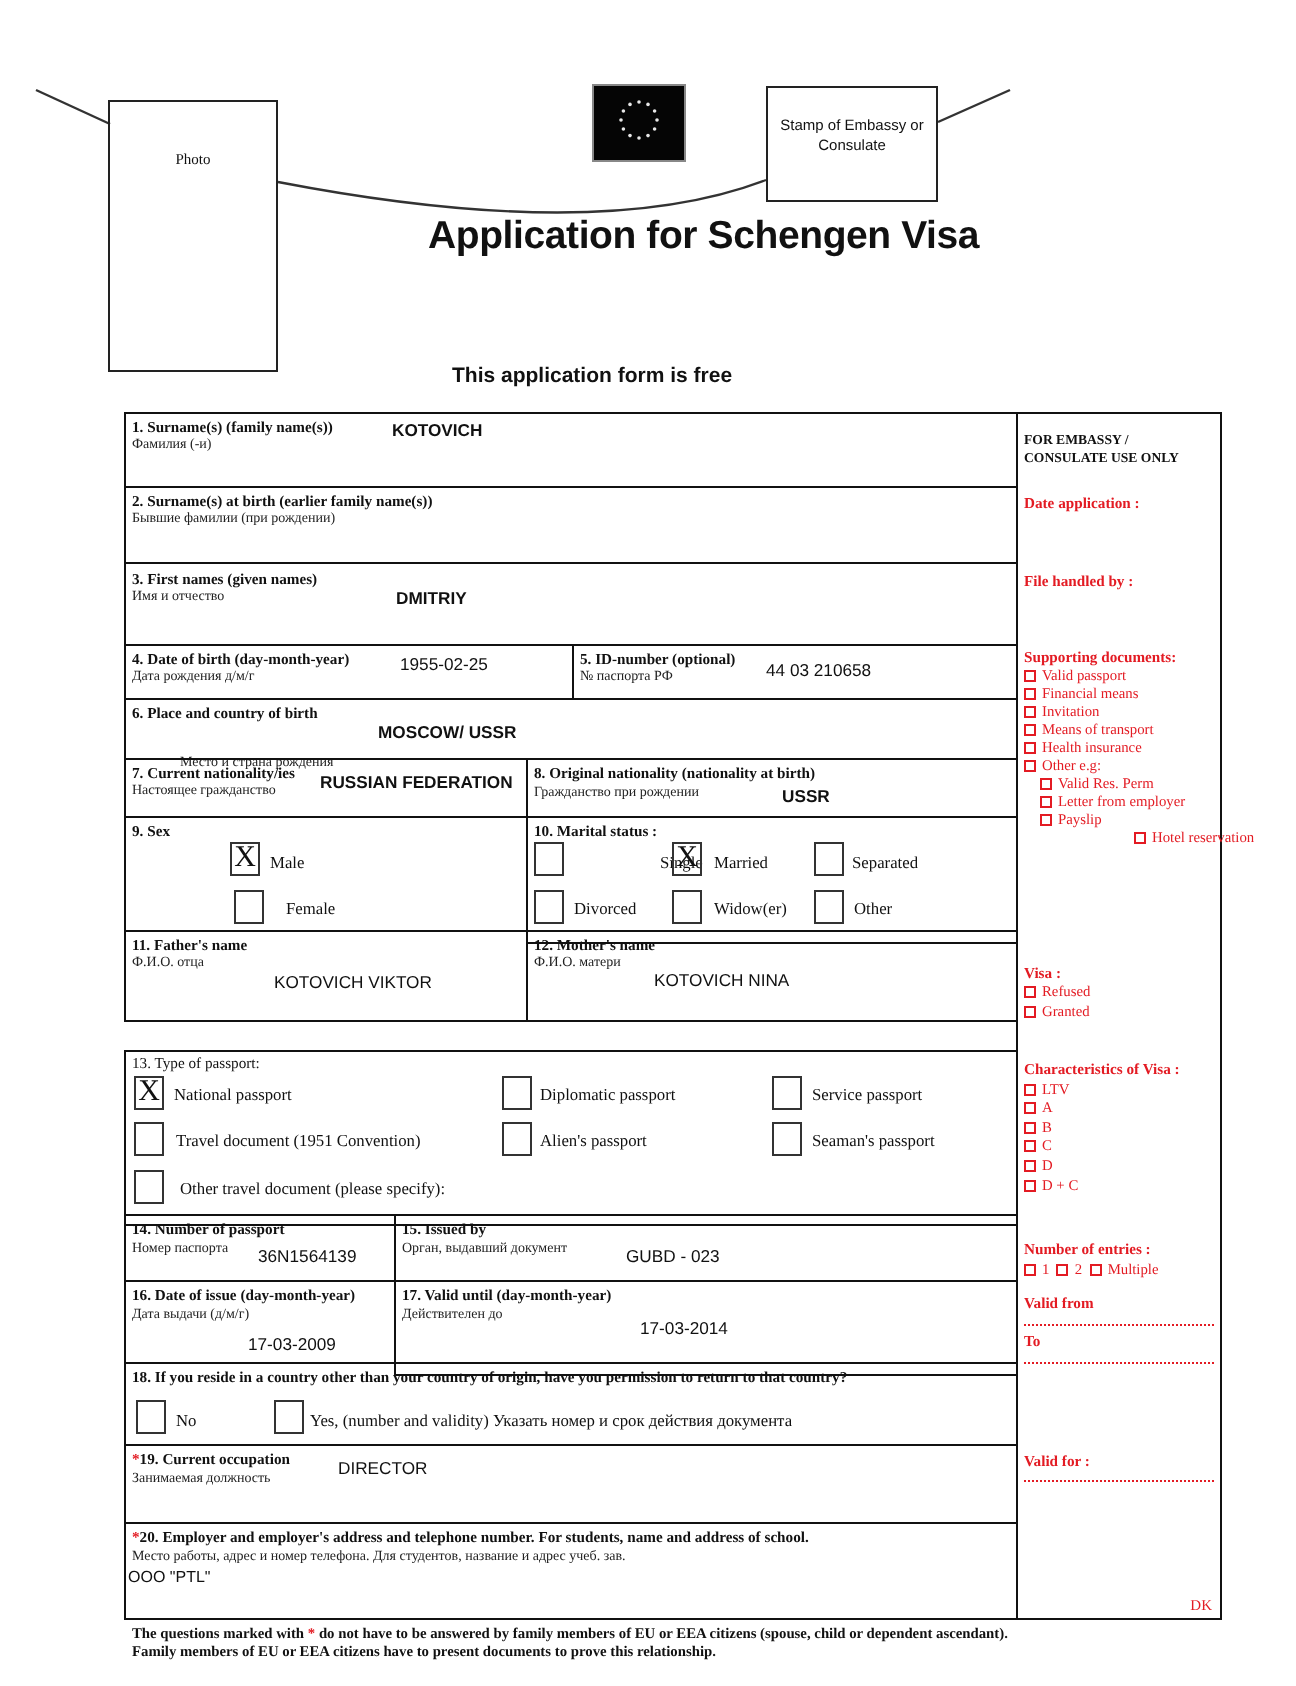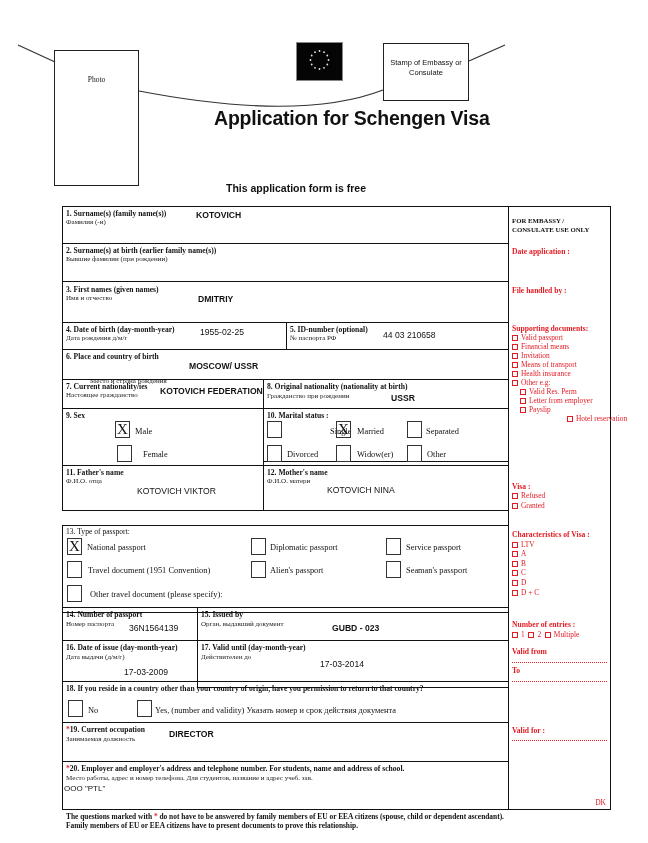--- a/index.html
+++ b/index.html
@@ -87,36 +87,36 @@
 
 <div class="cell" style="left:62px;top:349px;width:447px;height:31px;">
   <div class="abs lbl" style="left:3px;top:2px;">6. Place and country of birth</div>
   <div class="abs sub" style="left:3px;top:27px;margin-left:24px;">Место и страна рождения</div>
   <div class="val" style="left:126px;top:11px;">MOSCOW/ USSR</div>
 </div>
 
 <div class="cell" style="left:62px;top:379px;width:202px;height:30px;">
   <div class="abs lbl" style="left:3px;top:2px;">7. Current nationality/ies</div>
   <div class="abs sub" style="left:3px;top:11px;">Настоящее гражданство</div>
-  <div class="val" style="left:97px;top:6px;">KOTOVICH FEDERATION</div>
+  <div class="val" style="left:97px;top:6px;">RUSSIAN FEDERATION</div>
 </div>
 <div class="cell" style="left:263px;top:379px;width:246px;height:30px;">
   <div class="abs lbl" style="left:3px;top:2px;">8. Original nationality (nationality at birth)</div>
   <div class="abs sub" style="left:3px;top:12px;">Гражданство при рождении</div>
   <div class="val" style="left:127px;top:13px;">USSR</div>
 </div>
 
 <div class="cell" style="left:62px;top:408px;width:202px;height:58px;">
   <div class="abs lbl" style="left:3px;top:2px;">9. Sex</div>
   <div class="box" style="left:52px;top:12px;">X</div>
   <div class="opt" style="left:72px;top:18px;">Male</div>
   <div class="box" style="left:54px;top:36px;"></div>
   <div class="opt" style="left:80px;top:41px;">Female</div>
 </div>
-<div class="cell" style="left:263px;top:408px;width:246px;height:54px;">
+<div class="cell" style="left:263px;top:408px;width:246px;height:64px;">
   <div class="abs lbl" style="left:3px;top:2px;">10. Marital status :</div>
   <div class="box" style="left:3px;top:12px;"></div>
   <div class="opt" style="left:38px;top:18px;padding-left:28px;">Single</div>
   <div class="box" style="left:72px;top:12px;">X</div>
   <div class="opt" style="left:93px;top:18px;">Married</div>
   <div class="box" style="left:143px;top:12px;"></div>
   <div class="opt" style="left:162px;top:18px;">Separated</div>
   <div class="box" style="left:3px;top:36px;"></div>
   <div class="opt" style="left:23px;top:41px;">Divorced</div>
   <div class="box" style="left:72px;top:36px;"></div>
@@ -155,21 +155,21 @@
 </div>
 
 <div class="cell" style="left:62px;top:607px;width:136px;height:34px;">
   <div class="abs lbl" style="left:3px;top:2px;">14. Number of passport</div>
   <div class="abs sub" style="left:3px;top:12px;">Номер паспорта</div>
   <div class="val" style="left:66px;top:15px;font-weight:normal;">36N1564139</div>
 </div>
 <div class="cell" style="left:197px;top:607px;width:312px;height:34px;">
   <div class="abs lbl" style="left:3px;top:2px;">15. Issued by</div>
   <div class="abs sub" style="left:3px;top:12px;">Орган, выдавший документ</div>
-  <div class="val" style="left:115px;top:15px;font-weight:bold;margin-left:19px;">GUBD - 023</div>
+  <div class="val" style="left:115px;top:15px;font-weight:normal;">GUBD - 023</div>
 </div>
 
 <div class="cell" style="left:62px;top:640px;width:136px;height:42px;">
   <div class="abs lbl" style="left:3px;top:2px;">16. Date of issue (day-month-year)</div>
   <div class="abs sub" style="left:3px;top:12px;">Дата выдачи (д/м/г)</div>
   <div class="val" style="left:61px;top:26px;font-weight:normal;">17-03-2009</div>
 </div>
 <div class="cell" style="left:197px;top:640px;width:312px;height:48px;">
   <div class="abs lbl" style="left:3px;top:2px;">17. Valid until (day-month-year)</div>
   <div class="abs sub" style="left:3px;top:12px;">Действителен до</div>
@@ -180,21 +180,21 @@
   <div class="abs lbl" style="left:3px;top:2px;white-space:nowrap;">18. If you reside in a country other than your country of origin, have you permission to return to that country?</div>
   <div class="box" style="left:5px;top:18px;"></div>
   <div class="opt" style="left:25px;top:24px;">No</div>
   <div class="box" style="left:74px;top:18px;"></div>
   <div class="opt" style="left:92px;top:24px;">Yes, (number and validity) Указать номер и срок действия документа</div>
 </div>
 
 <div class="cell" style="left:62px;top:722px;width:447px;height:40px;">
   <div class="abs lbl" style="left:3px;top:2px;"><span class="star">*</span><span>19. Current occupation</span></div>
   <div class="abs sub" style="left:3px;top:12px;">Занимаемая должность</div>
-  <div class="val" style="left:106px;top:6px;font-weight:bold;">DIRECTOR</div>
+  <div class="val" style="left:106px;top:6px;font-weight:normal;">DIRECTOR</div>
 </div>
 
 <div class="cell" style="left:62px;top:761px;width:447px;height:49px;">
   <div class="abs lbl" style="left:3px;top:2px;white-space:nowrap;"><span class="star">*</span><span>20. Employer and employer's address and telephone number.  For students, name and address of school.</span></div>
   <div class="abs sub" style="left:3px;top:12px;white-space:nowrap;">Место работы, адрес и номер телефона. Для студентов, название и адрес учеб. зав.</div>
   <div class="val" style="left:1px;top:22px;font-weight:normal;font-size:8px;">OOO "PTL"</div>
 </div>
 
 <div class="cell" style="left:508px;top:206px;width:103px;height:604px;">
   <div class="abs" style="left:3px;top:9px;font-size:6.8px;font-weight:bold;line-height:9px;text-transform:uppercase;color:#111;white-space:nowrap;">

